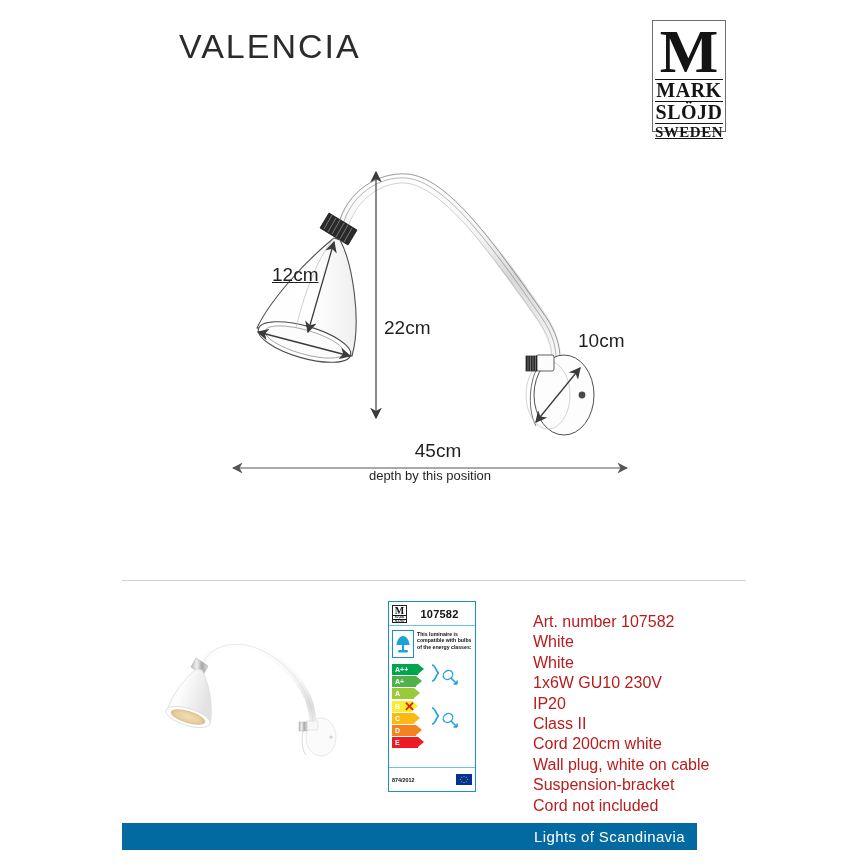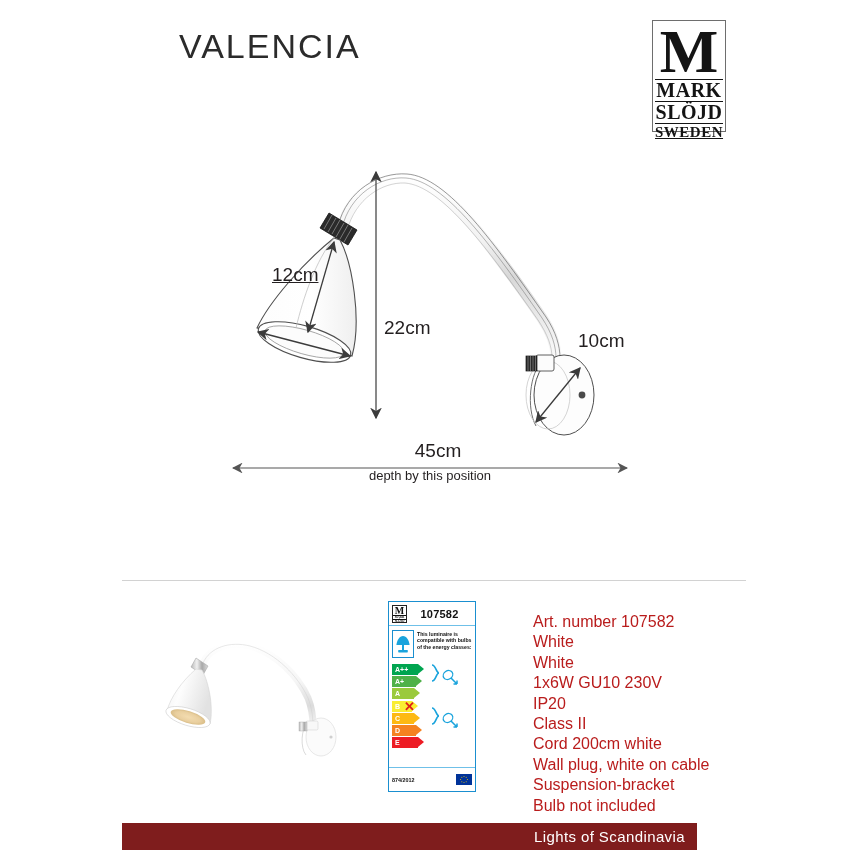--- a/index.html
+++ b/index.html
@@ -157,21 +157,21 @@
     position:absolute;left:533px;top:612px;
     font-size:16px;line-height:20.4px;
     color:#b91c1c;
   }
   #spec-list div{white-space:nowrap;}
 
   
   #footer-bar{
     position:absolute;left:122px;top:823px;
     width:575px;height:27px;
-    background:#7f1d1d;
+    background:#0369a1;
     display:flex;align-items:center;justify-content:flex-end;
   }
   #footer-text{
     color:#ffffff;font-size:15px;letter-spacing:.4px;
     padding-right:12px;white-space:nowrap;
   }
 </style>
 </head>
 <body>
 
@@ -425,20 +425,20 @@
   <div id="spec-list">
       <div>Art. number 107582</div>
       <div>White</div>
       <div>White</div>
       <div>1x6W GU10 230V</div>
       <div>IP20</div>
       <div>Class II</div>
       <div>Cord 200cm white</div>
       <div>Wall plug, white on cable</div>
       <div>Suspension-bracket</div>
-      <div>Bulb not included</div>
+      <div>Cord not included</div>
     </div>
 
   <div id="footer-bar">
     <div id="footer-text">Lights of Scandinavia</div>
   </div>
 
 </div>
 
 </body></html>

